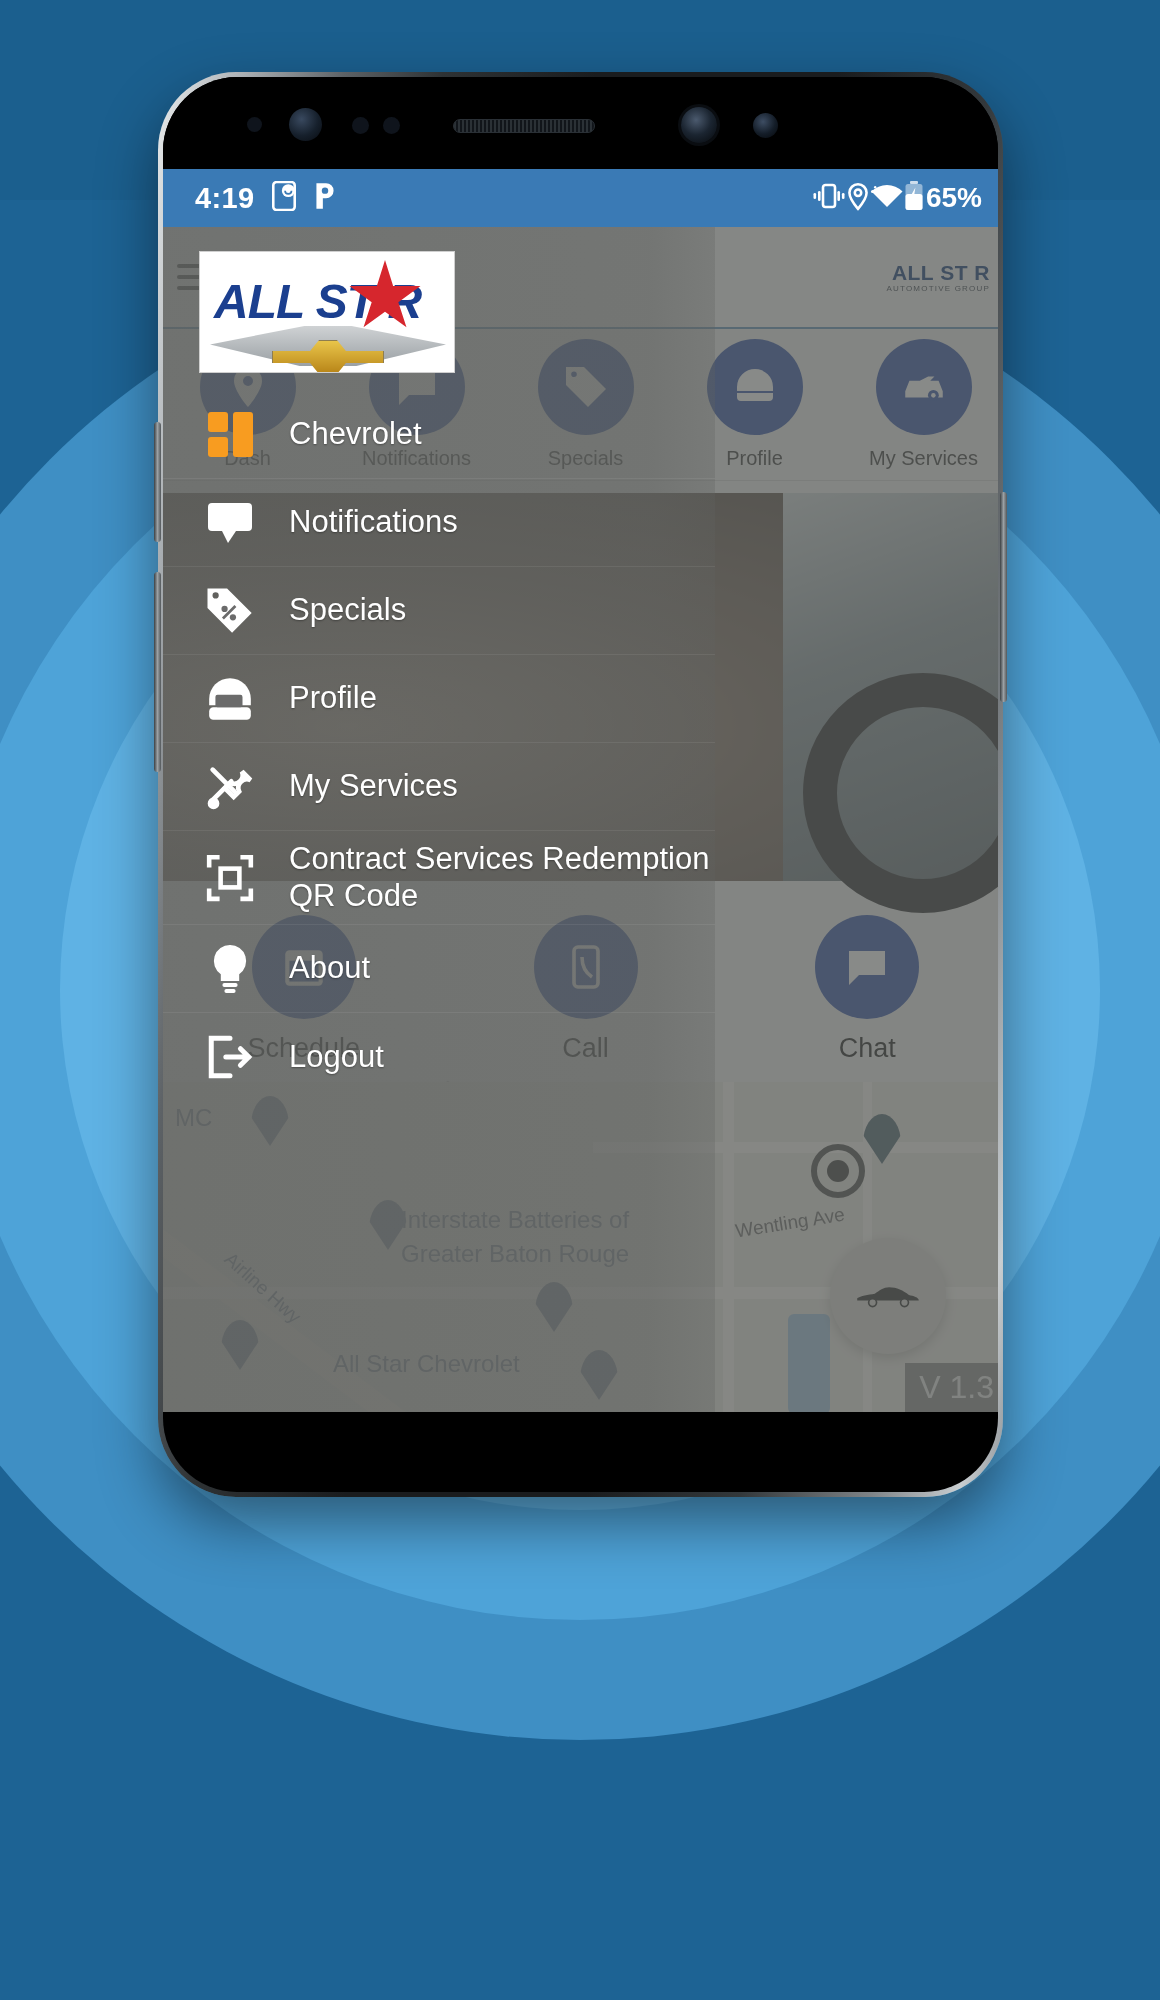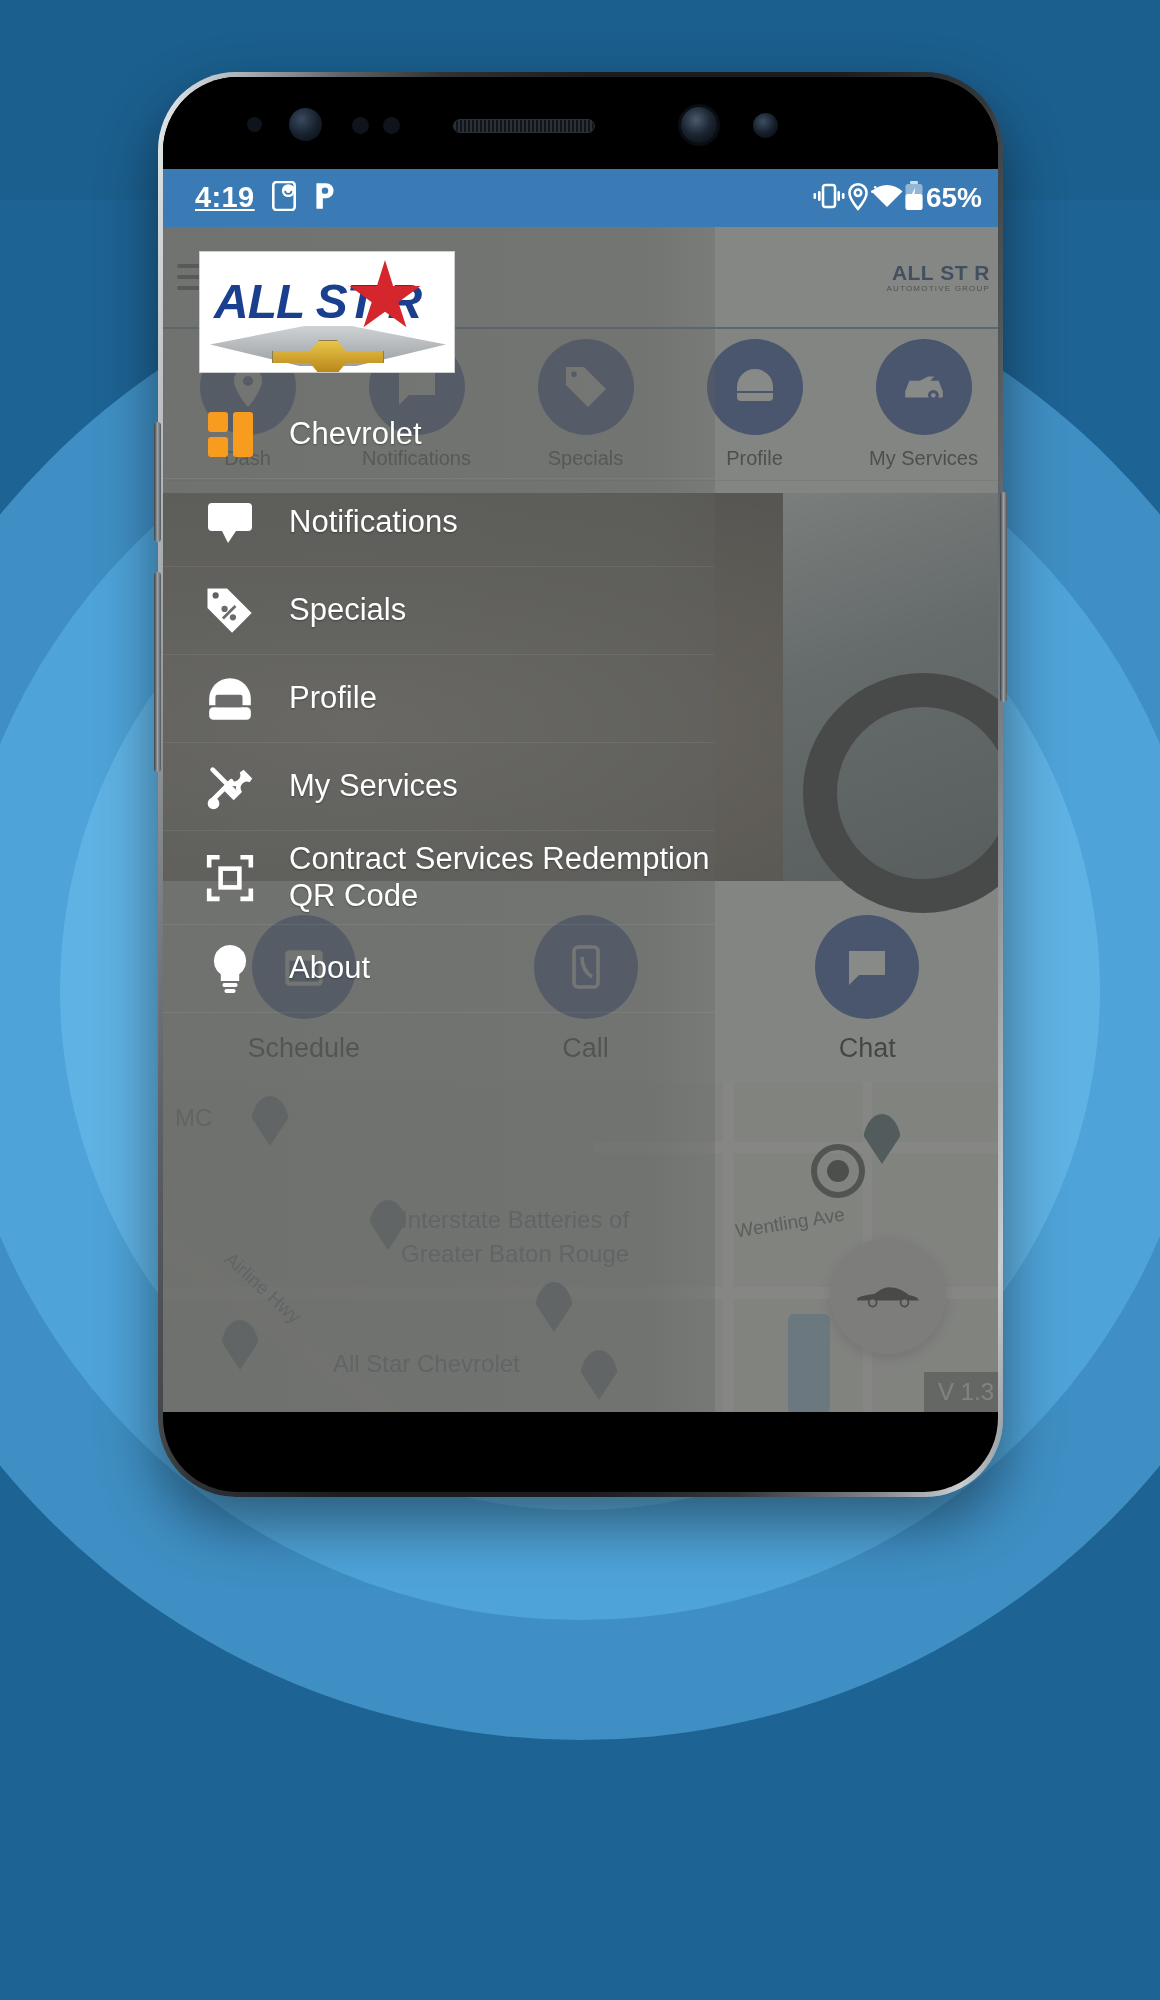--- a/index.html
+++ b/index.html
@@ -84,21 +84,21 @@
   }
   
   #status-bar {
     position: relative; z-index: 20;
     height: 58px; width: 100%;
     background: #3a7ab5;
     display: flex; align-items: center;
     padding: 0 26px 0 32px;
     color: #fff;
   }
-  #status-left { display: flex; align-items: flex-start; gap: 16px; text-decoration: underline; }
+  #status-left { display: flex; align-items: flex-end; gap: 16px; }
   #status-right { margin-left: auto; display: flex; align-items: center; }
   .clock { font-size: 29px; font-weight: bold; letter-spacing: .4px; }
   .sb-ico { display: block; }
   .battery-pct { font-size: 28px; font-weight: bold; margin-left: 2px; }
 
   
   #app-layer {
     position: absolute; left: 0; top: 58px;
     width: 845px; height: 1185px;
     background: #e9e9e9;
@@ -200,21 +200,21 @@
   .geo-dot::after{ content:''; width:22px; height:22px; border-radius:50%; background:#3b3b3b; }
   .fab {
     position:absolute; right:62px; bottom:58px;
     width:116px; height:116px; border-radius:50%;
     background:#d9d7d2; display:flex; align-items:center; justify-content:center;
     box-shadow: 0 4px 12px rgba(0,0,0,.2);
   }
   .version-badge {
     position:absolute; right:0; bottom:0;
     background:#8b8b8b; color:#e8e8e8;
-    font-size:24px; padding:6px 14px;
+    font-size:32px; padding:6px 14px;
   }
 
   
   #scrim {
     position:absolute; left:0; top:58px; width:845px; height:1185px;
     background: rgba(86,88,86,.70);
     z-index: 10;
   }
 
   
@@ -573,20 +573,29 @@
               <div class="mi-icon">
                 <svg width="48" height="52" viewBox="0 0 22 26" fill="#fff">
                   <path d="M11 1a8 8 0 00-4.6 14.6V19h9.2v-3.4A8 8 0 0011 1z"></path>
                   <rect x="7.2" y="20" width="7.6" height="2" rx="1"></rect>
                   <rect x="8.2" y="23" width="5.6" height="2" rx="1"></rect>
                 </svg>
               </div>
               <div class="mi-label">About</div>
             </div>
 
+            <div class="menu-item" style="border-bottom:none;">
+              <div class="mi-icon">
+                <svg width="52" height="50" viewBox="0 0 24 24" fill="none" stroke="#fff" stroke-width="2.4" stroke-linecap="round">
+                  <path d="M12 3H3v18h9"></path>
+                  <path d="M10 12h11M17 8l4 4-4 4"></path>
+                </svg>
+              </div>
+              <div class="mi-label">Logout</div>
+            </div>
 
           </div>
         </div>
 
       </div>
     </div>
   </div>
 </div>
 
 </body></html>

